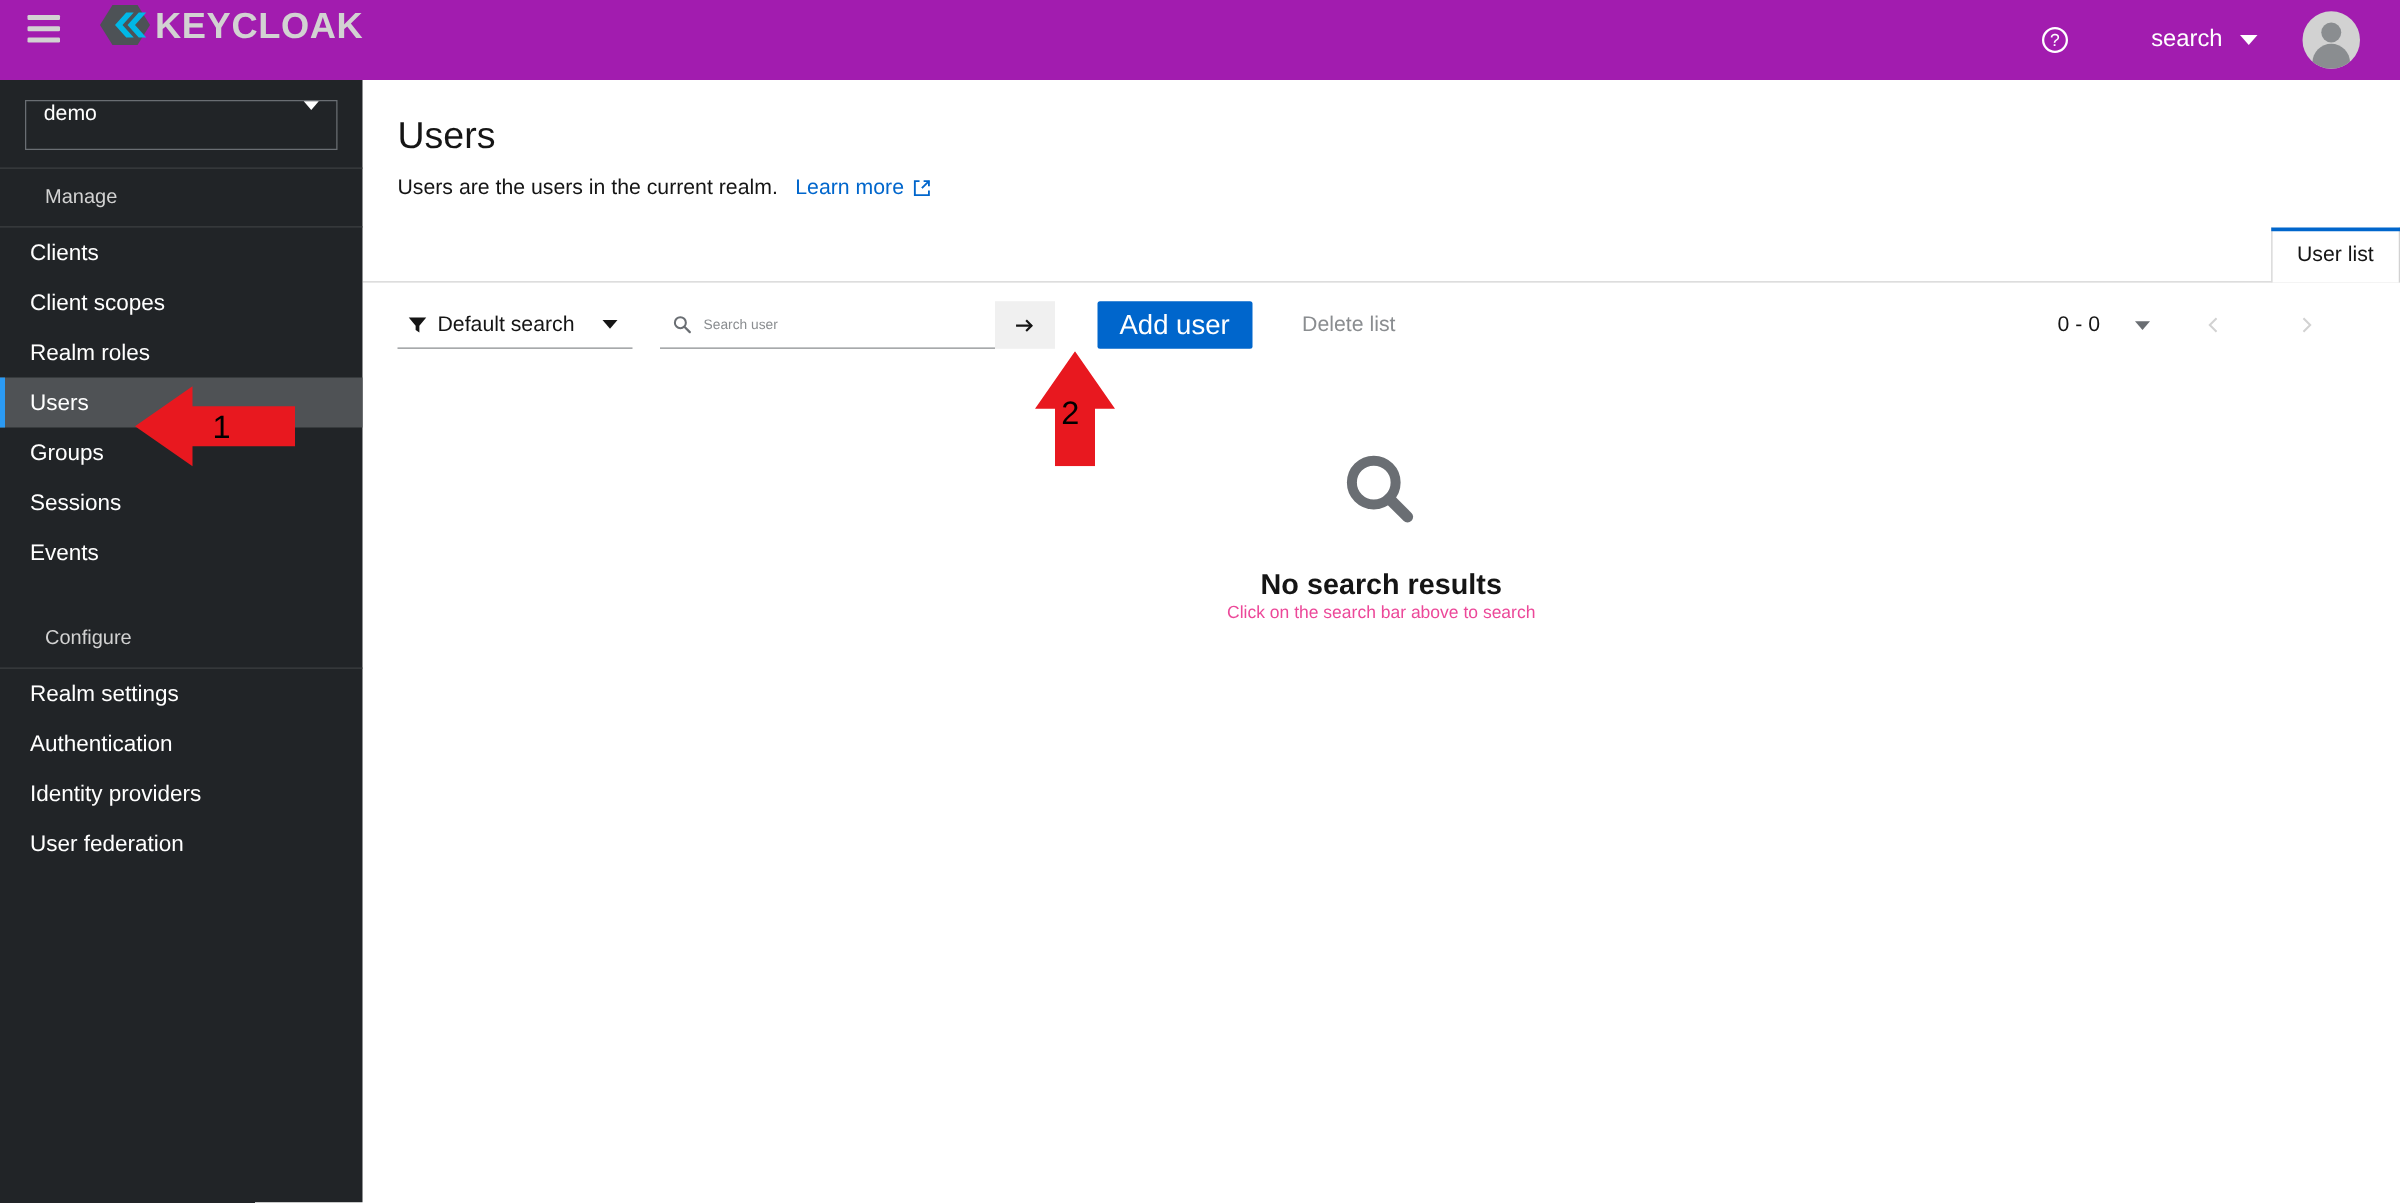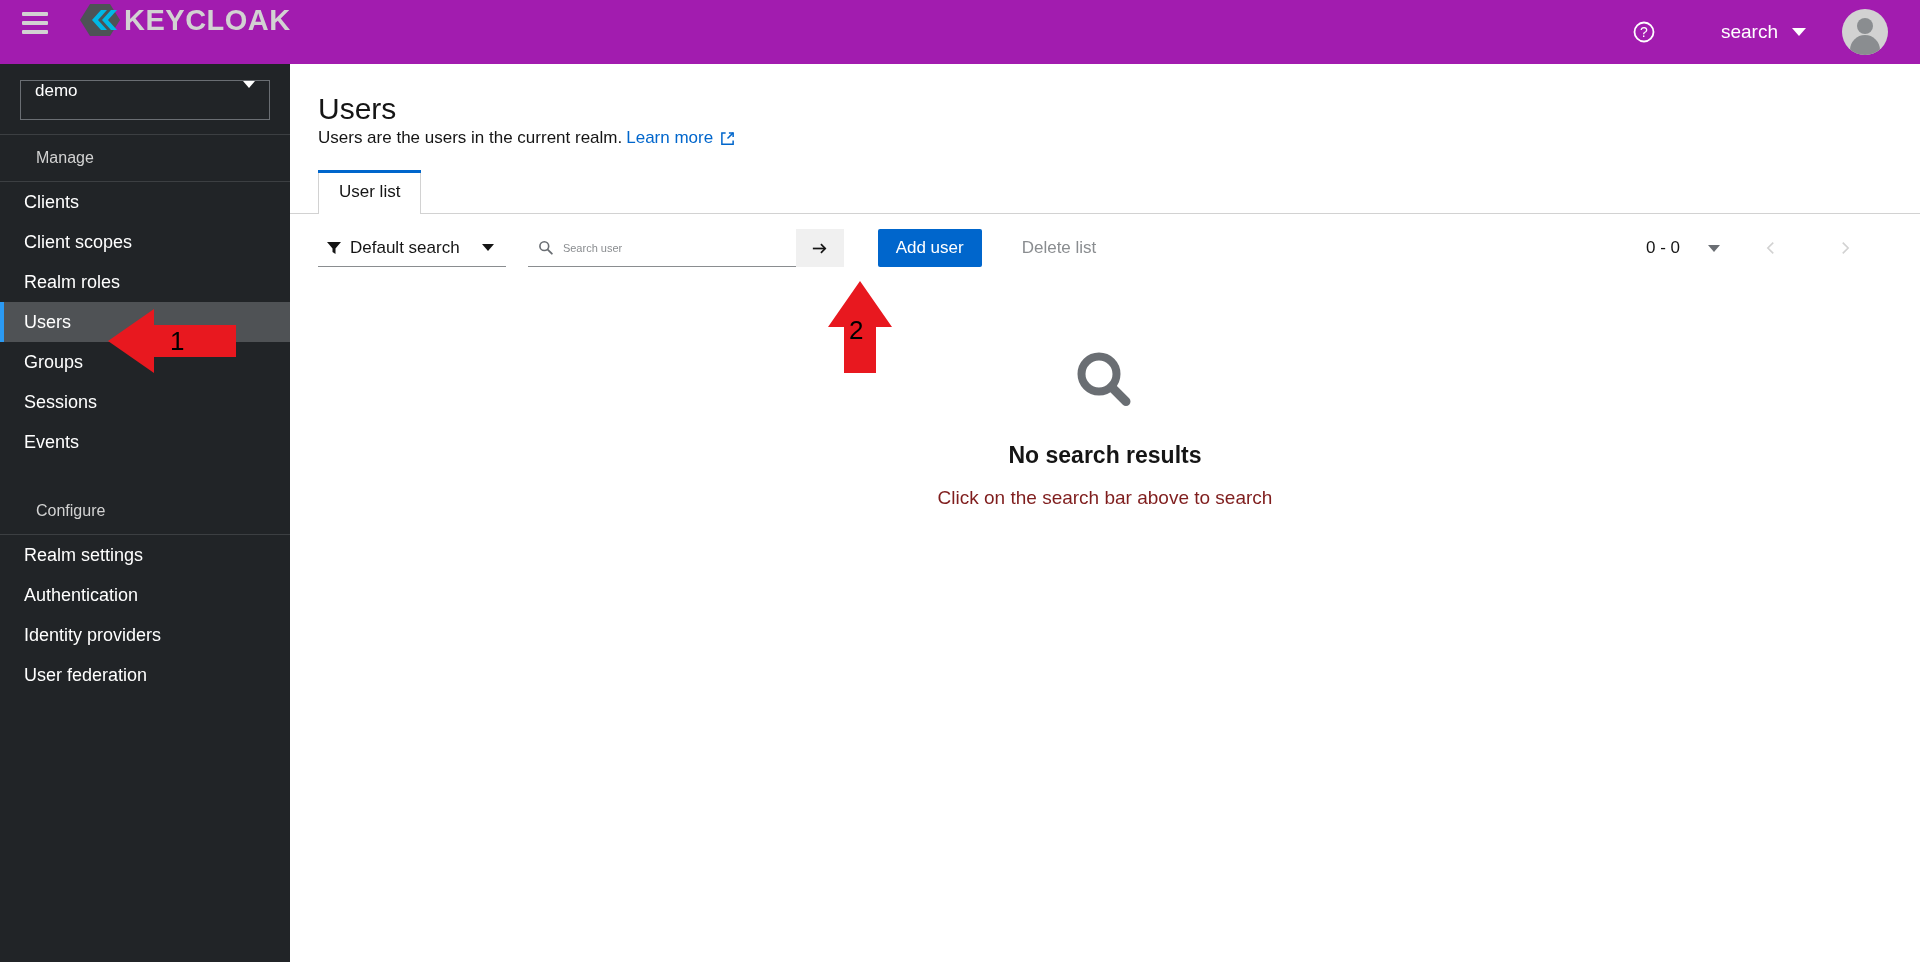--- a/index.html
+++ b/index.html
@@ -101,32 +101,32 @@
 
   
   .main {
     position: absolute; top: 64px; left: 290px;
     width: 1630px; height: 898px; background: #ffffff;
     overflow: hidden;
   }
   .page-header { padding: 26px 28px 0 28px; }
   .page-title { font-size: 30px; font-weight: 400; color: #151515; line-height: 38px; }
   .page-subtitle-row {
-    display: flex; align-items: center; gap: 4px;
-    margin-top: 0; font-size: 17px; color: #151515;
+    display: flex; align-items: center; gap: 14px;
+    margin-top: 12px; font-size: 17px; color: #151515;
   }
   .learn-more {
     color: #0066cc; text-decoration: none; display: inline-flex;
     align-items: center; gap: 7px; cursor: pointer; font-size: 17px;
   }
 
   
   .tabs {
     position: relative; margin-top: 22px; padding-left: 28px;
-    height: 44px; display: flex; align-items: stretch;
+    height: 44px; display: flex; align-items: stretch; justify-content: flex-end;
   }
   .tabs::after {
     content: ""; position: absolute; left: 0; right: 0; bottom: 0;
     height: 1px; background: #d2d2d2;
   }
   .tab {
     position: relative; background: #ffffff;
     border-left: 1px solid #d2d2d2; border-right: 1px solid #d2d2d2;
     padding: 0 20px; display: flex; align-items: center;
     font-size: 17px; color: #151515; cursor: pointer; z-index: 2;
@@ -165,21 +165,21 @@
   }
   .search-box input::placeholder { color: #8a8d90; }
   .search-submit {
     width: 48px; height: 38px; background: #f0f0f0;
     border: none; display: flex; align-items: center;
     justify-content: center; cursor: pointer;
   }
   .btn-primary {
     margin-left: 34px; height: 38px; padding: 0 18px;
     background: #0066cc; color: #ffffff; border: none;
-    font-size: 17px; font-family: "Liberation Sans", sans-serif;
+    font-size: 22px; font-family: "Liberation Sans", sans-serif;
     cursor: pointer; border-radius: 2px;
   }
   .btn-link-disabled {
     margin-left: 26px; height: 38px; padding: 0 14px;
     background: transparent; border: none; color: #8a8d90;
     font-size: 17px; font-family: "Liberation Sans", sans-serif;
     cursor: default;
   }
   .pagination {
     margin-left: auto; display: flex; align-items: center;
@@ -198,21 +198,21 @@
   }
 
   
   .empty-state {
     display: flex; flex-direction: column; align-items: center;
     padding-top: 62px;
   }
   .empty-title {
     margin-top: 24px; font-size: 23px; font-weight: bold; color: #151515;
   }
-  .empty-body { margin-top: 18px; font-size: 19px; color: #7f1d1d; }
+  .empty-body { font-size: 14px; color: #ec4899; }
 
   
   .annot { position: absolute; z-index: 40; }
   .annot-num {
     position: absolute; color: #000000; font-size: 26px;
     font-family: "Liberation Sans", sans-serif;
   }
 </style>
 </head>
 <body>

